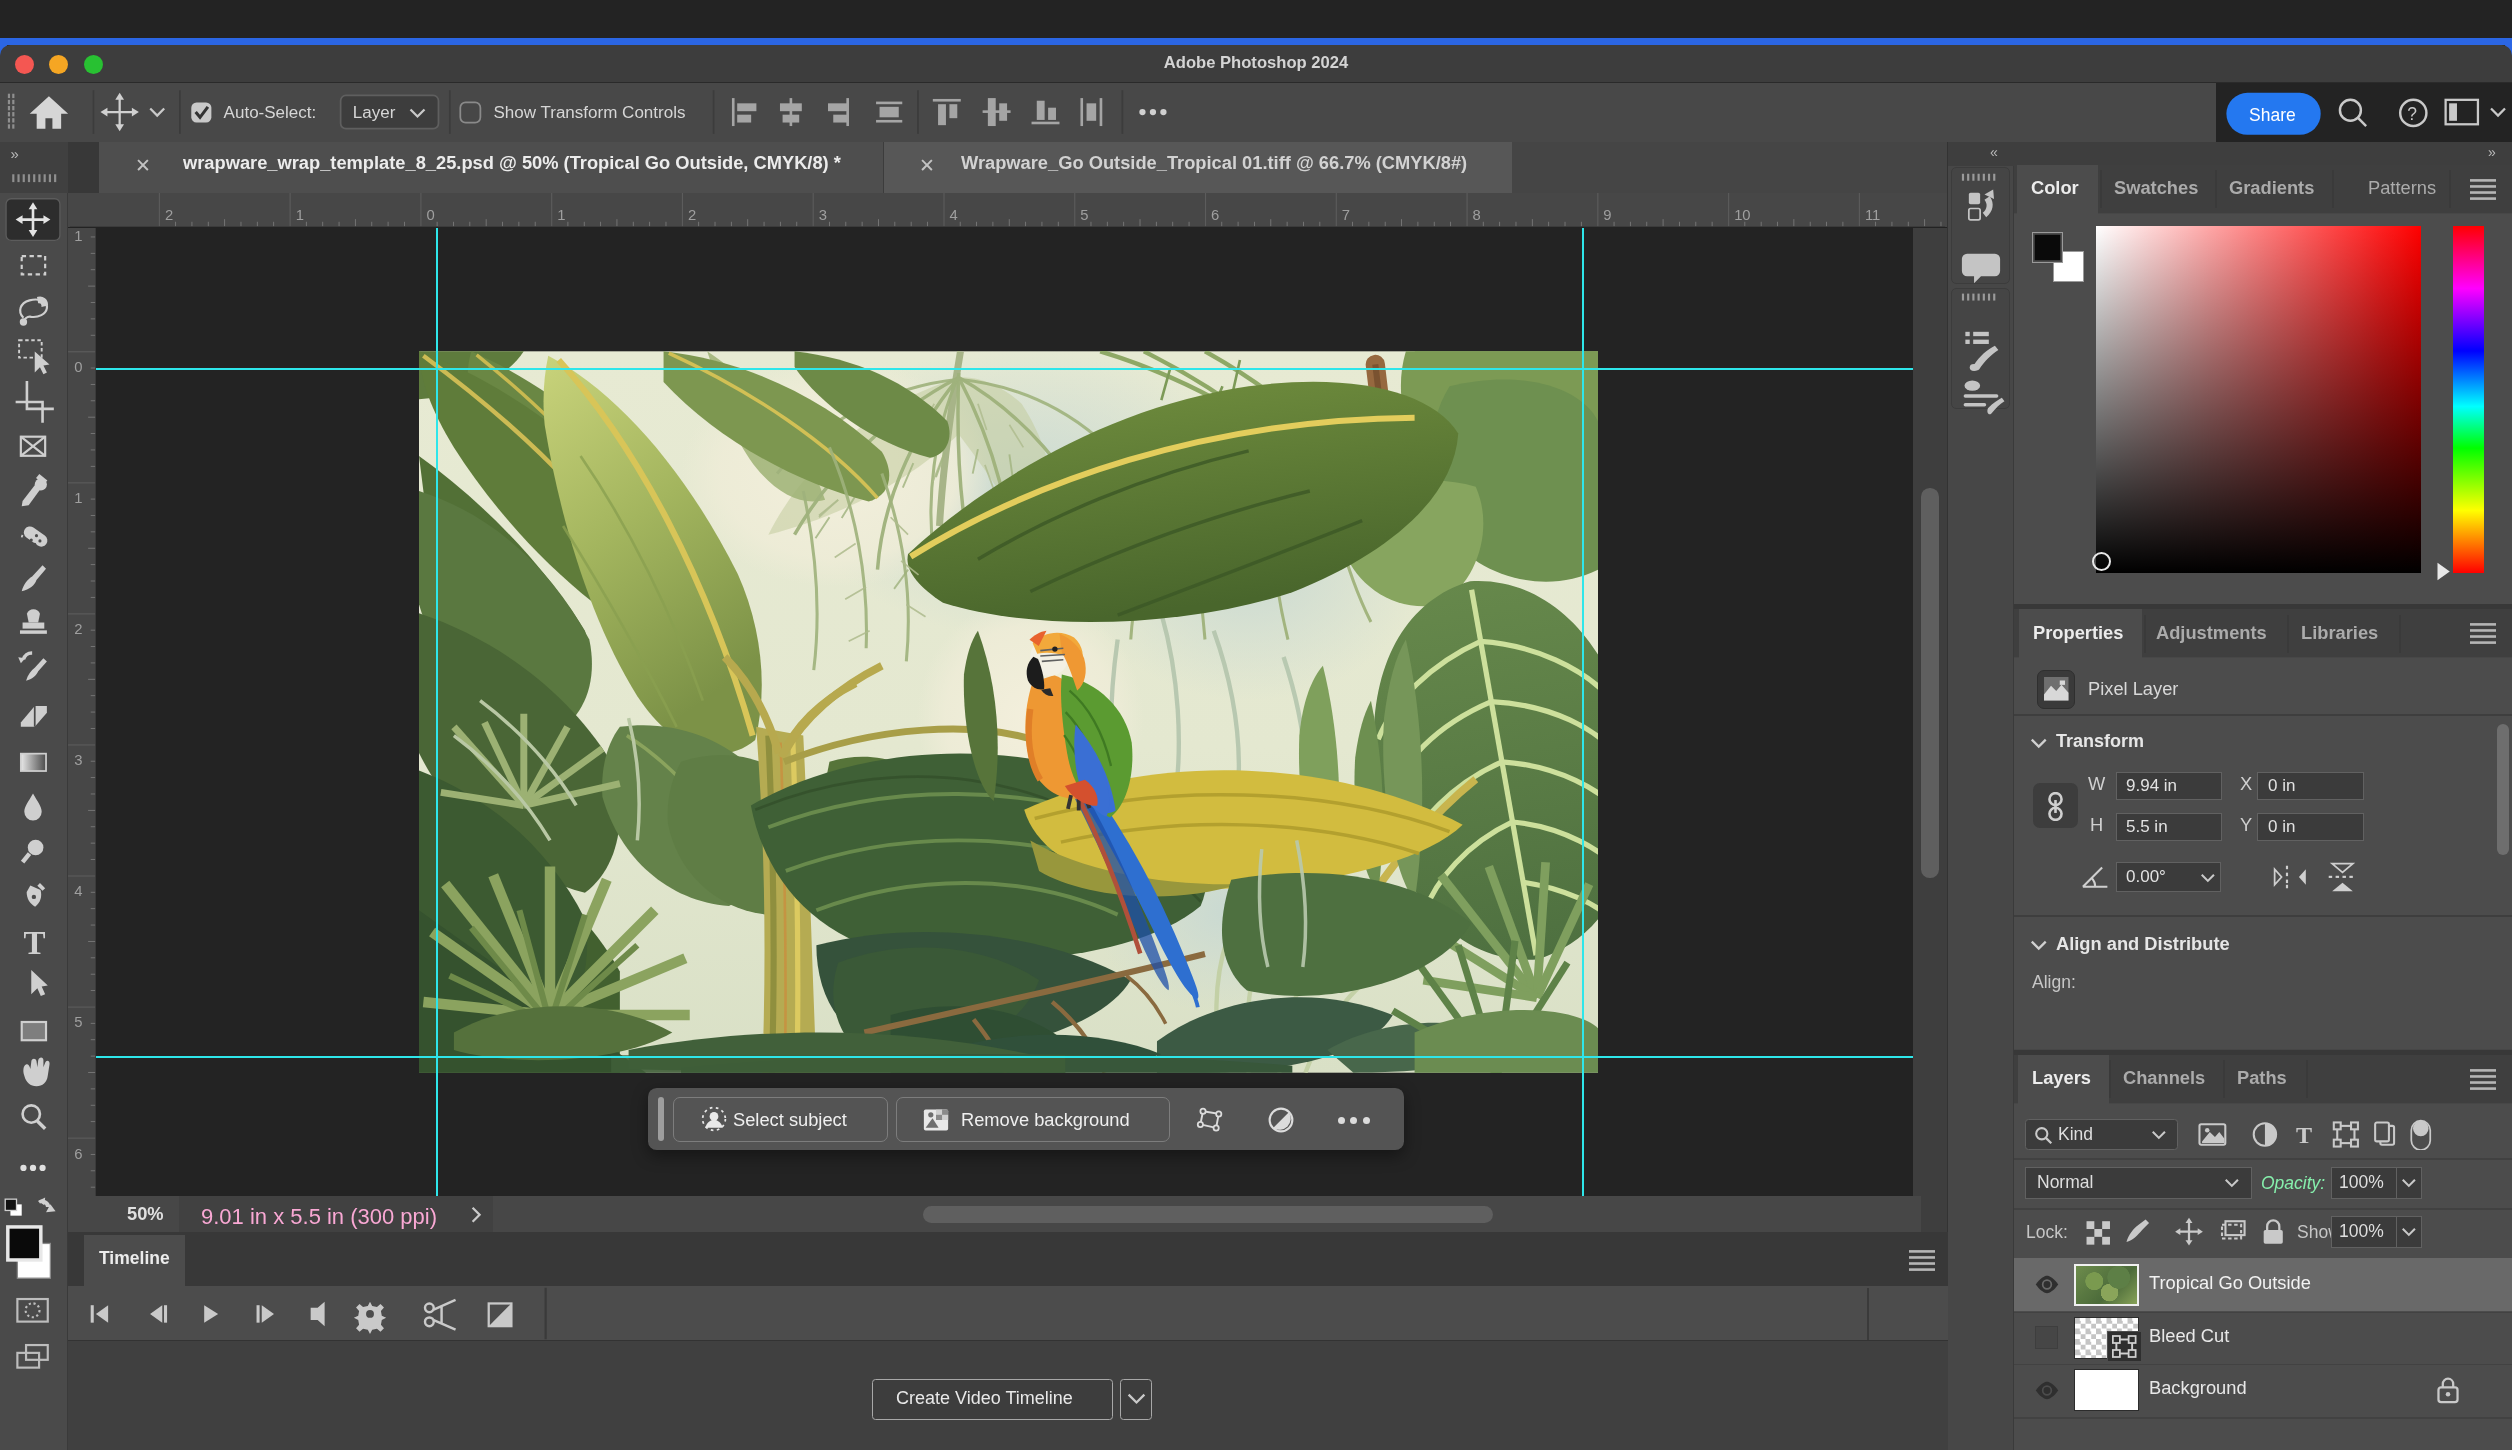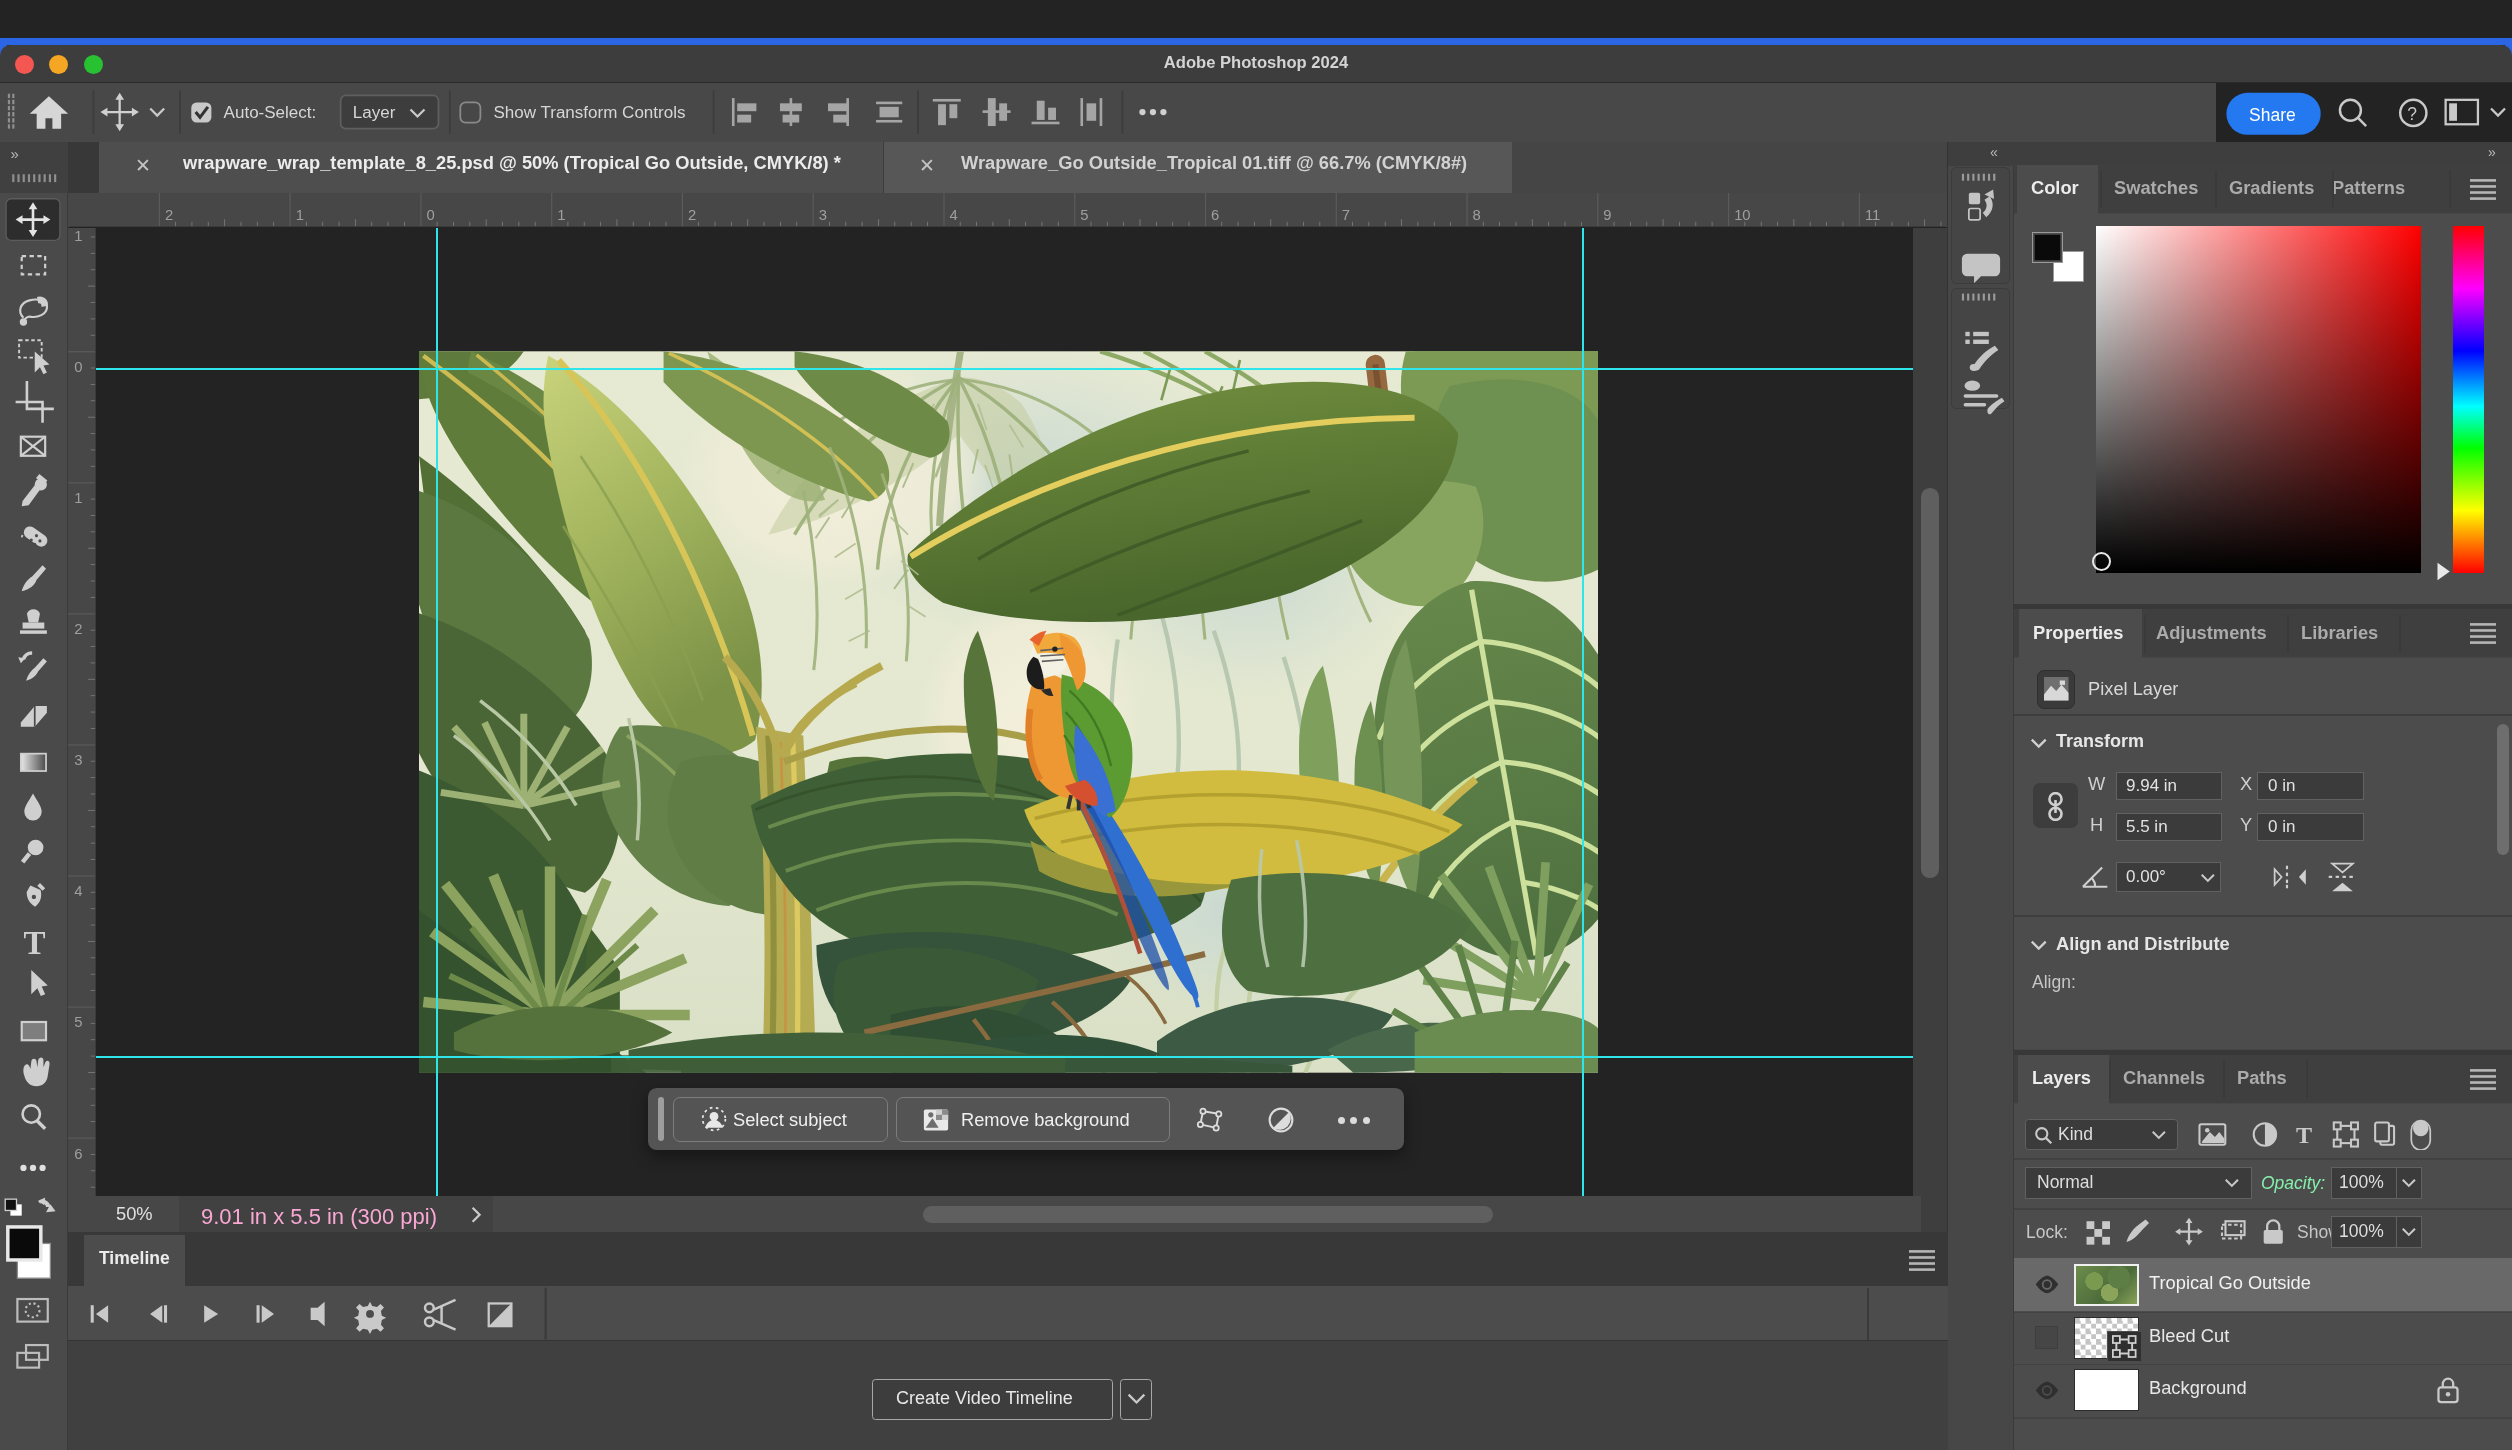--- a/index.html
+++ b/index.html
@@ -823,21 +823,21 @@
     <div class="abs" style="left:1254px;top:889px;width:7px;height:7px;border-radius:50%;background:#dcdcdc;"></div>
     <div class="abs" style="left:1267px;top:889px;width:7px;height:7px;border-radius:50%;background:#dcdcdc;"></div>
   </div>
 
   <div class="abs" style="left:1913px;top:190px;width:34px;height:969px;background:#3e3e3e;"></div>
   <div class="abs" style="left:1921px;top:450px;width:18.3px;height:390px;background:#5f5f5f;border-radius:8.7px;"></div>
   <div class="abs" style="left:1947px;top:104px;width:1.7px;height:1090px;background:#333333;"></div>
 
   <div class="abs" style="left:1921px;top:1158px;width:26px;height:36px;background:#3e3e3e;"></div>
   <div id="statusbar" class="abs" style="left:68px;top:1158px;width:1853px;height:36px;background:#474747;">
-    <div class="abs txt" style="left:48px;top:7px;font-size:18.3px;color:#e0e0e0;">50%</div>
+    <div class="abs txt" style="left:59px;top:7px;font-size:18.3px;color:#e0e0e0;font-weight:bold;">50%</div>
     <div class="abs" style="left:111px;top:0;width:314px;height:36px;background:#414141;"></div>
     <div class="abs txt" style="left:133px;top:7.9px;font-size:22px;color:#f9a8d4;">9.01 in x 5.5 in (300 ppi)</div>
     <svg class="abs" style="left:402px;top:9.6px;" width="12.2" height="17.5" viewBox="0 0 14 20">
         <path d="M3 2 L11 10 L3 18" stroke="#c9c9c9" stroke-width="2.6" fill="none"></path>
       </svg>
     <div class="abs" style="left:855px;top:9.6px;width:570px;height:17.5px;background:#5f5f5f;border-radius:8.7px;"></div>
   </div>
 
   <div id="timeline" class="abs" style="left:68px;top:1194px;width:1880px;height:256px;background:#404040;">
     <div class="abs" style="left:0;top:0;width:1880px;height:54px;background:#383838;"></div>
@@ -947,21 +947,21 @@
         <path d="M46 278 C52 272 58 268 62 266 l3 4 C60 273 55 278 50 284 C47 287 44 283 46 278 Z"></path>
         <rect x="18" y="272" width="26" height="4" rx="2"></rect>
       </g>
     </svg>
 
     <div class="abs" style="left:66px;top:23px;width:498px;height:48px;background:#3f3f3f;"></div>
     <div class="abs" style="left:69px;top:23px;width:81px;height:49px;background:#4c4c4c;"></div>
     <div class="abs txt" style="left:83px;top:35px;font-size:18.3px;font-weight:bold;color:#ececec;">Color</div>
     <div class="abs txt" style="left:166px;top:35px;font-size:18.3px;font-weight:bold;color:#ababab;">Swatches</div>
     <div class="abs txt" style="left:281px;top:35px;font-size:18.3px;font-weight:bold;color:#ababab;">Gradients</div>
-    <div class="abs txt" style="left:384px;top:35px;font-size:18.3px;font-weight:bold;color:#ababab;">Patterns</div>
+    <div class="abs txt" style="left:420px;top:35px;font-size:18.3px;font-weight:normal;color:#ababab;">Patterns</div>
     <div class="sep" style="left:152px;top:28px;height:38px;"></div>
     <div class="sep" style="left:267px;top:28px;height:38px;"></div>
     <div class="sep" style="left:384px;top:28px;height:38px;"></div>
     <div class="sep" style="left:501px;top:28px;height:38px;"></div>
     <svg class="abs" style="left:522px;top:37px;" width="26" height="21" viewBox="0 0 30 24">
       <g fill="#b5b5b5">
           <rect y="0" width="30" height="3"></rect>
           <rect y="7" width="30" height="3"></rect>
           <rect y="14" width="30" height="3"></rect>
           <rect y="21" width="30" height="3"></rect>

